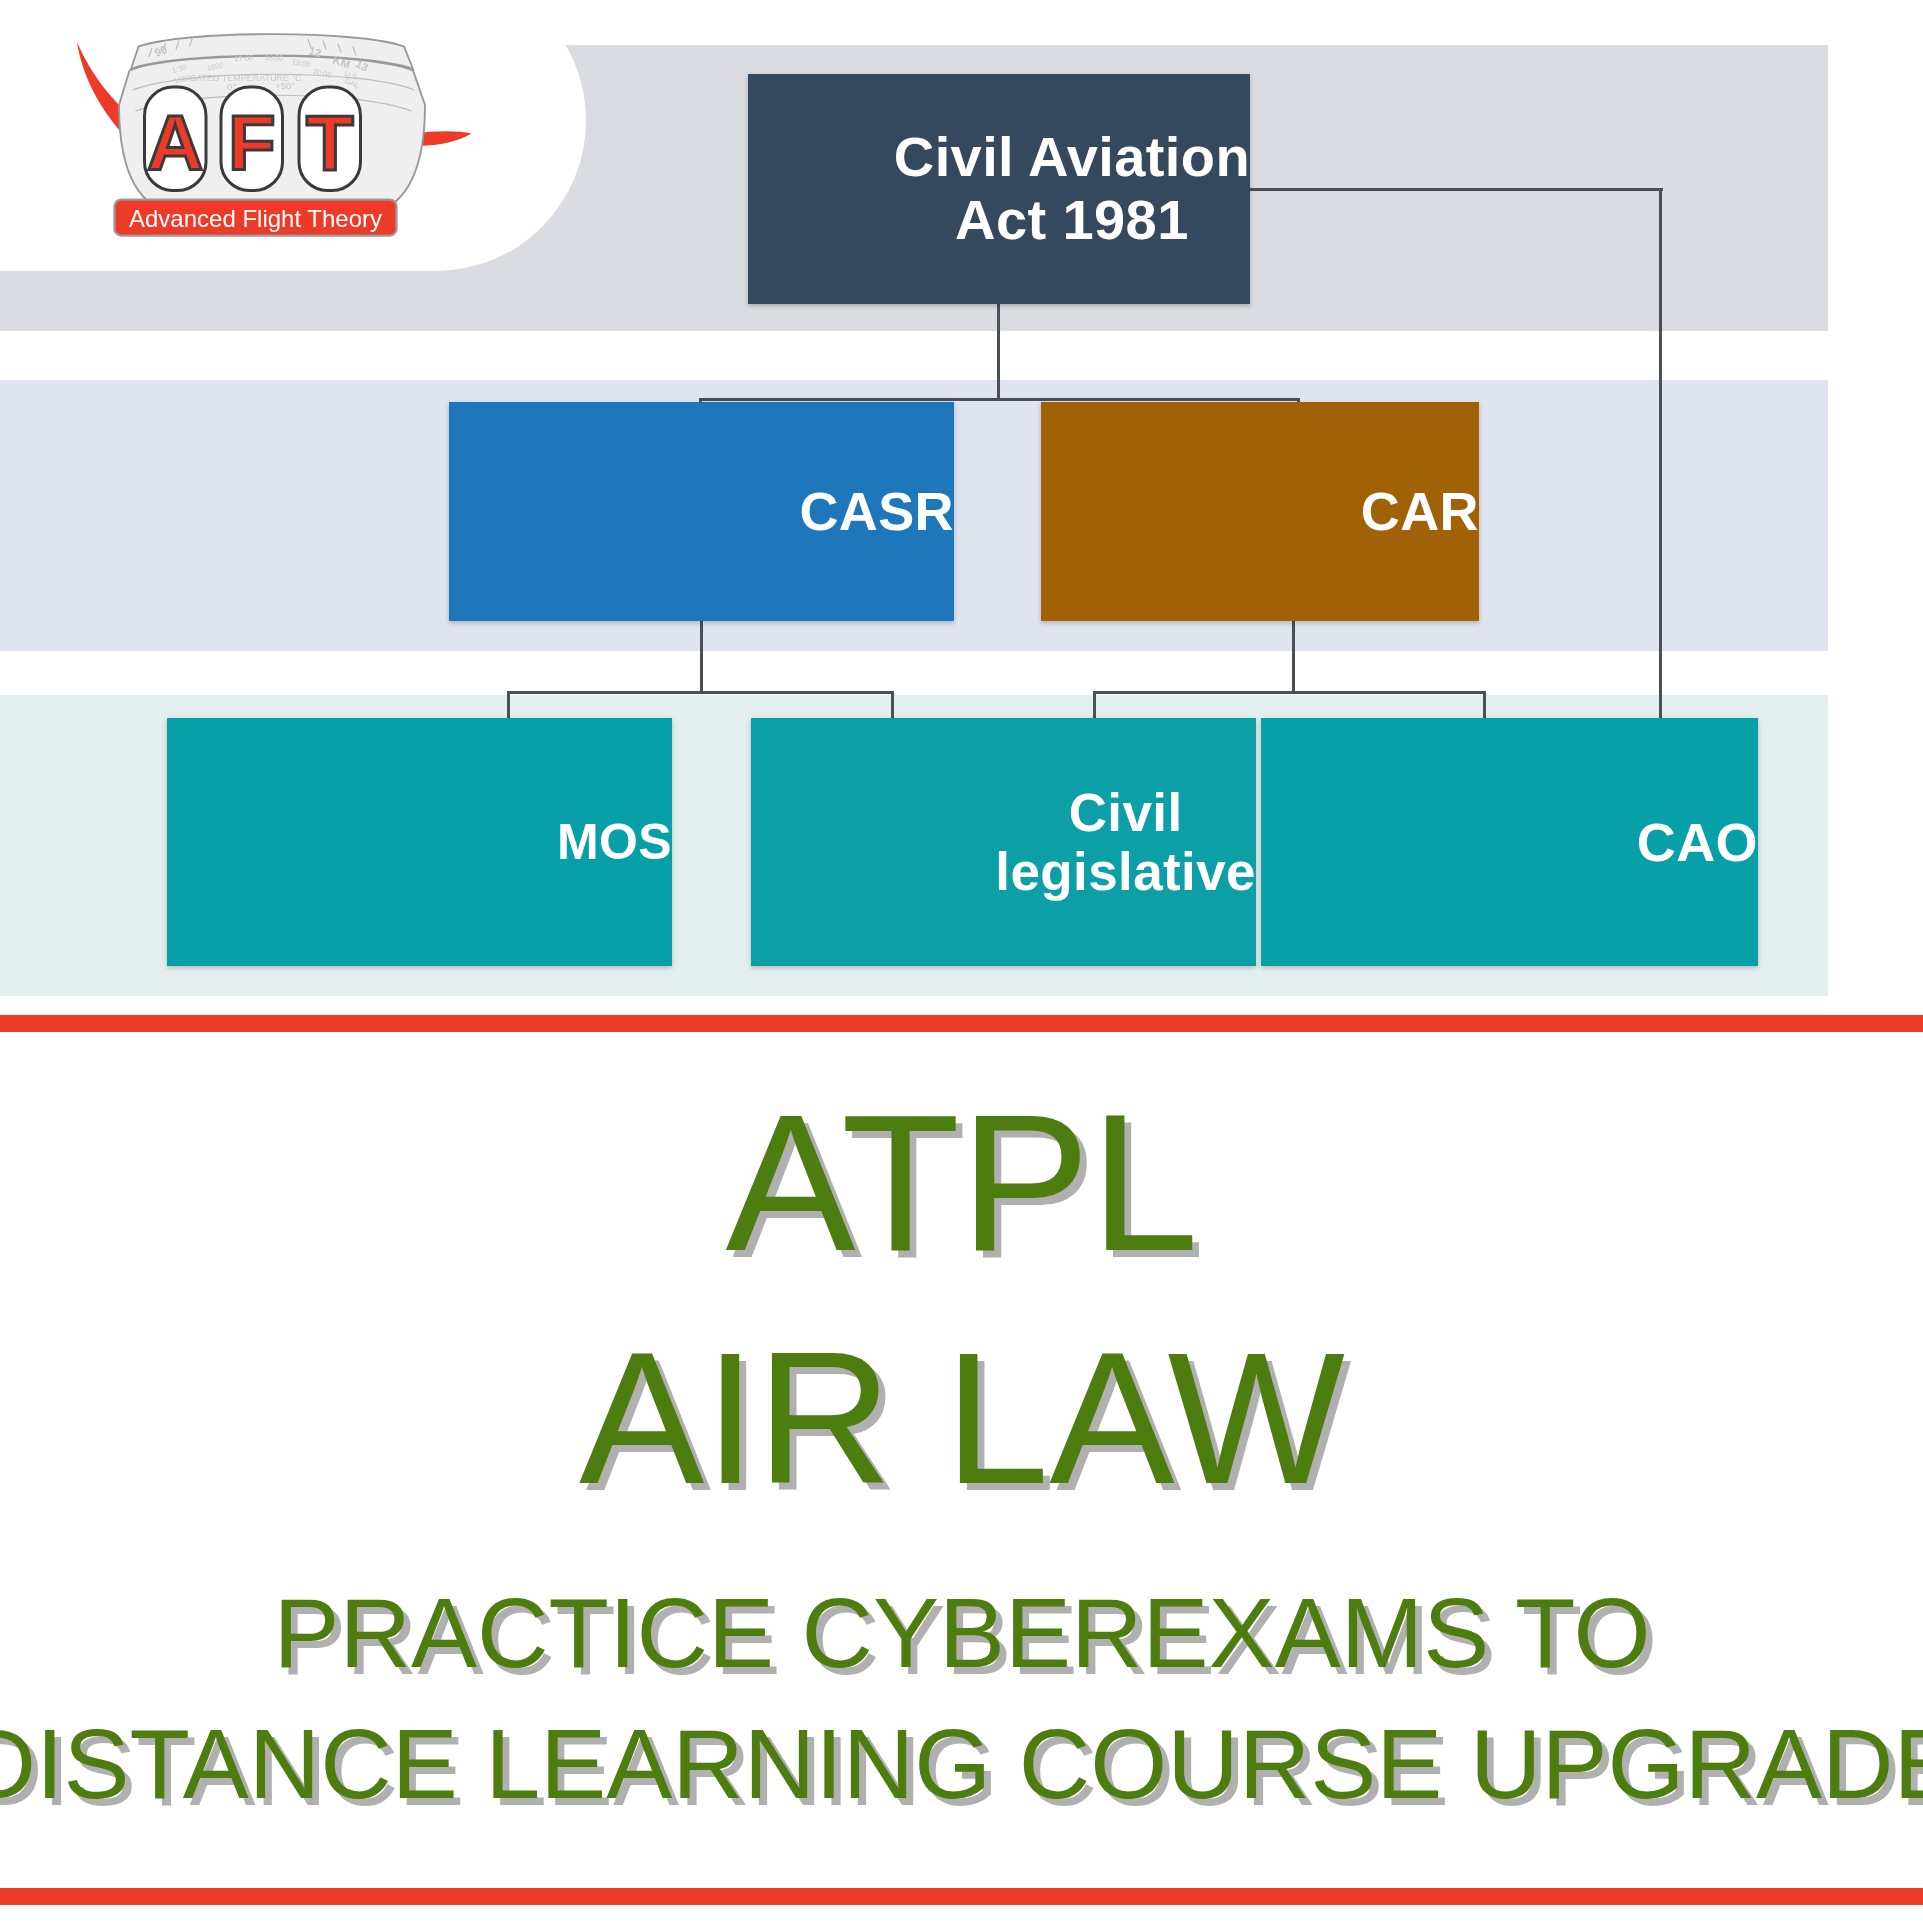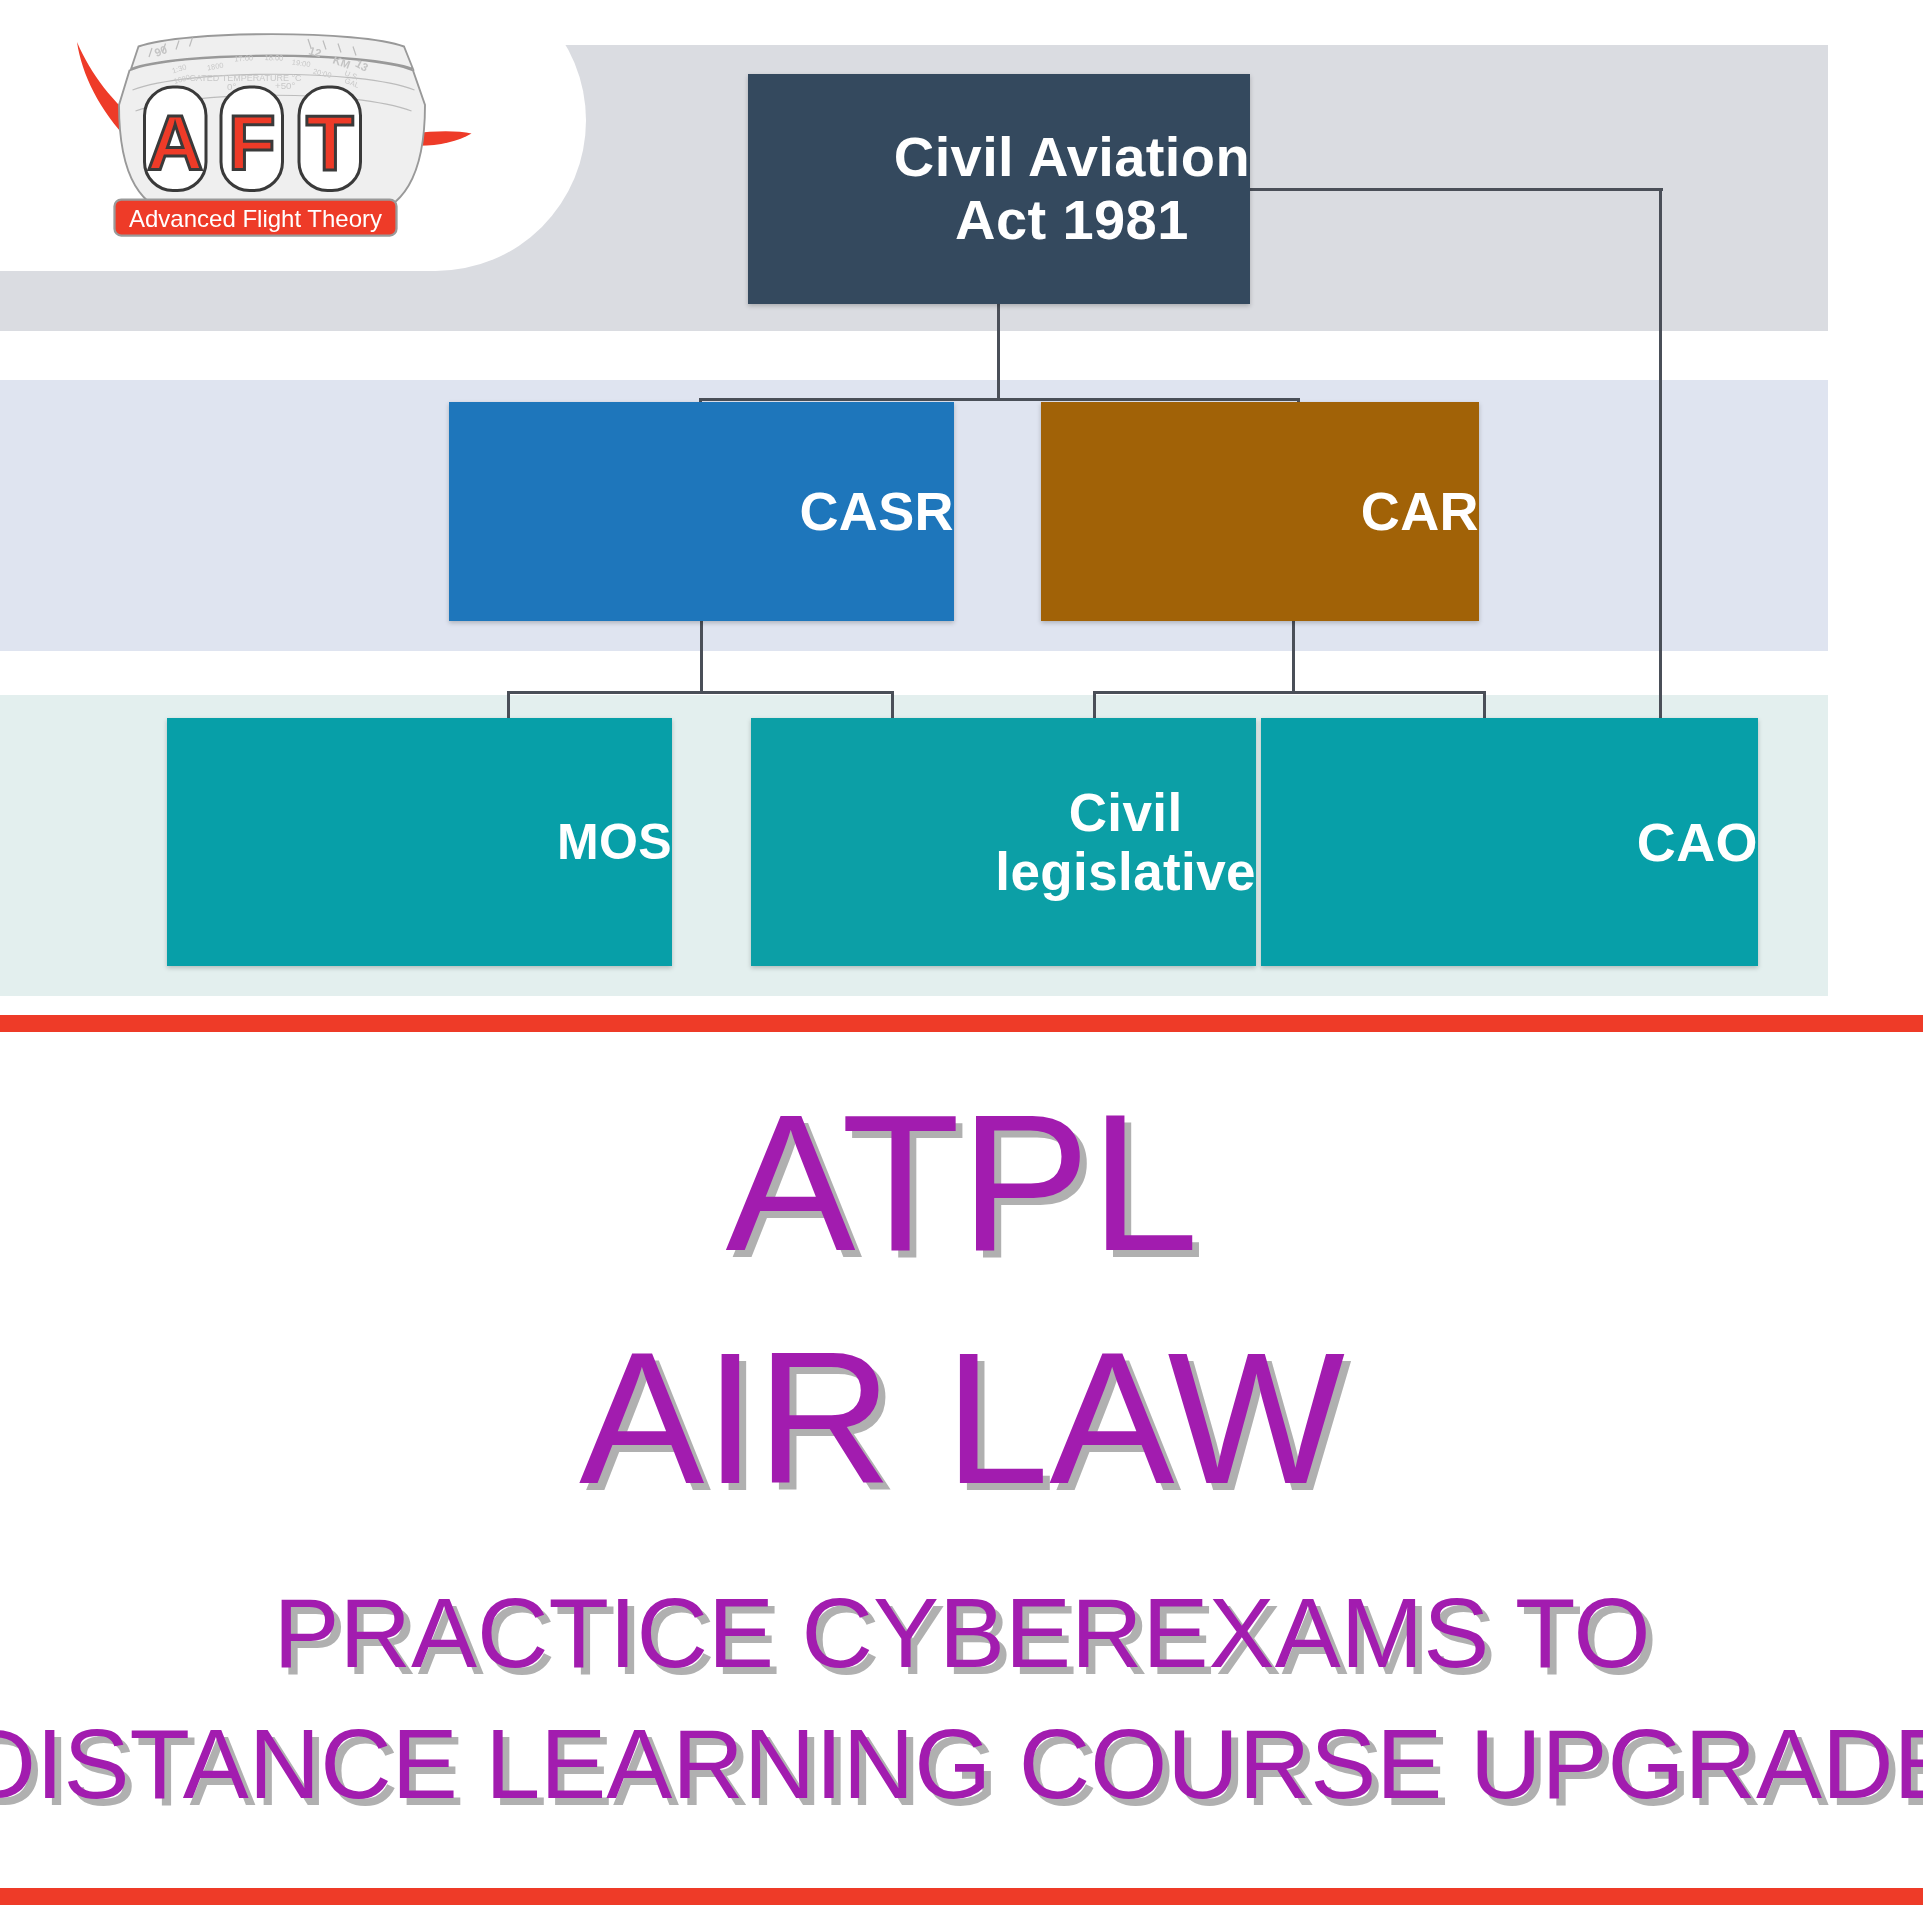--- a/index.html
+++ b/index.html
@@ -101,21 +101,21 @@
     width: 1924px; height: 856px;
     background: #ffffff;
     display: flex;
     flex-direction: column;
     align-items: center;
     justify-content: flex-start;
   }
   .hero {
     font-family: "Liberation Sans", sans-serif;
     font-weight: normal;
-    color: #a21caf;
+    color: #4d7c0f;
     text-shadow: 6.8px 6.8px 0 rgba(150,150,150,0.75);
     white-space: nowrap;
     text-align: center;
   }
   #title-main    { font-size: 195px; line-height: 1.0; margin-top: 53px; }
   #title-sub     { font-size: 188px; line-height: 1.0; margin-top: 44px; }
   #subtitle-1    { font-size: 99px; line-height: 1.0; margin-top: 71px; }
   #subtitle-2    { font-size: 99px; line-height: 1.0; margin-top: 32px; }
 </style>
 </head>

